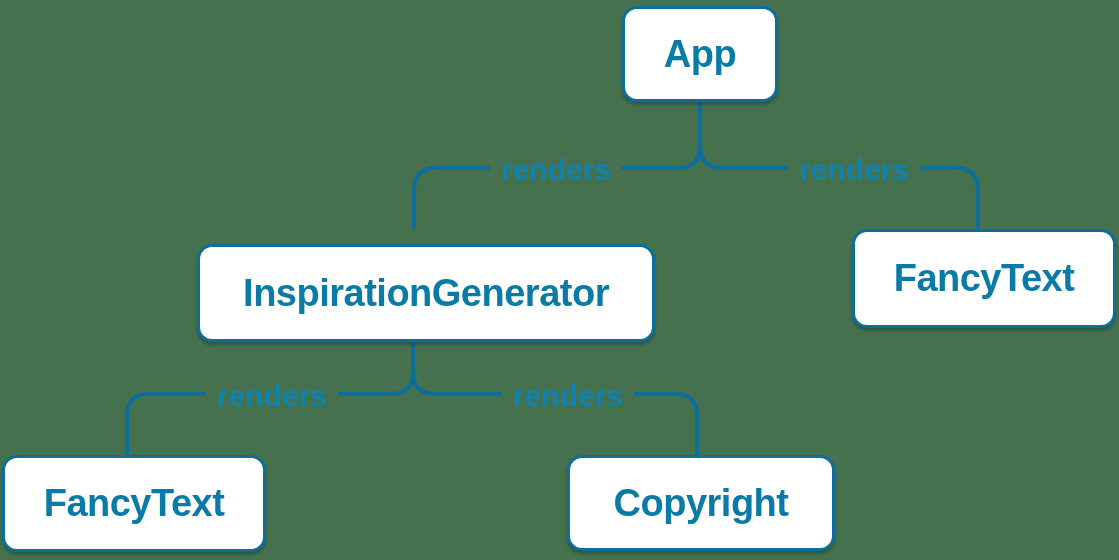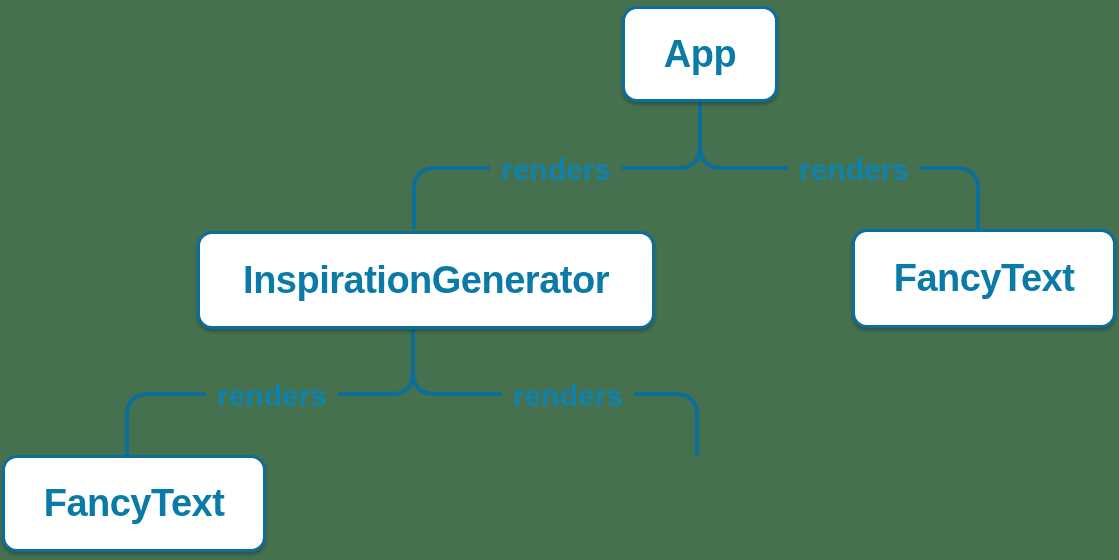--- a/index.html
+++ b/index.html
@@ -37,21 +37,21 @@
     display: flex;
     align-items: center;
     justify-content: center;
     color: #0A7AA6;
     font-size: 38px;
     font-weight: 600;
     letter-spacing: -0.5px;
     white-space: nowrap;
   }
   .node-app               { left: 622px; top: 6px;   width: 156px; height: 96px; }
-  .node-inspiration       { left: 197px; top: 231px; width: 458px; height: 98px; }
+  .node-inspiration       { left: 197px; top: 244px; width: 458px; height: 98px; }
   .node-fancy-text-right  { left: 852px; top: 229px; width: 264px; height: 99px; }
   .node-fancy-text-left   { left: 2px;   top: 455px; width: 264px; height: 97px; }
   .node-copyright         { left: 567px; top: 455px; width: 268px; height: 96px; }
   .edge-label {
     position: absolute;
     transform: translate(-50%, -50%);
     background: #46714E;
     padding: 0 11px;
     color: #0F82AE;
     font-size: 30px;
@@ -86,19 +86,22 @@
   </div>
 
   <div class="node node-fancy-text-right">
     <span>FancyText</span>
   </div>
 
   <div class="node node-fancy-text-left">
     <span>FancyText</span>
   </div>
 
+  <div class="node node-copyright">
+    <span>Copyright</span>
+  </div>
 
   <span class="edge-label edge-label-1">renders</span>
   <span class="edge-label edge-label-2">renders</span>
   <span class="edge-label edge-label-3">renders</span>
   <span class="edge-label edge-label-4">renders</span>
 
 </div>
 
 </body></html>

